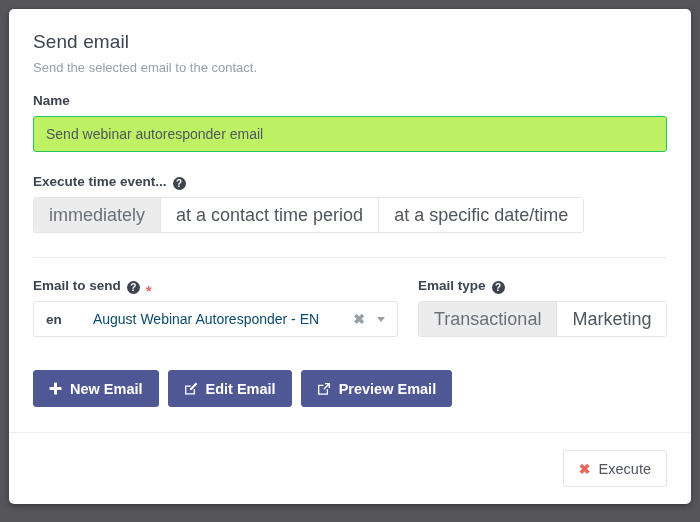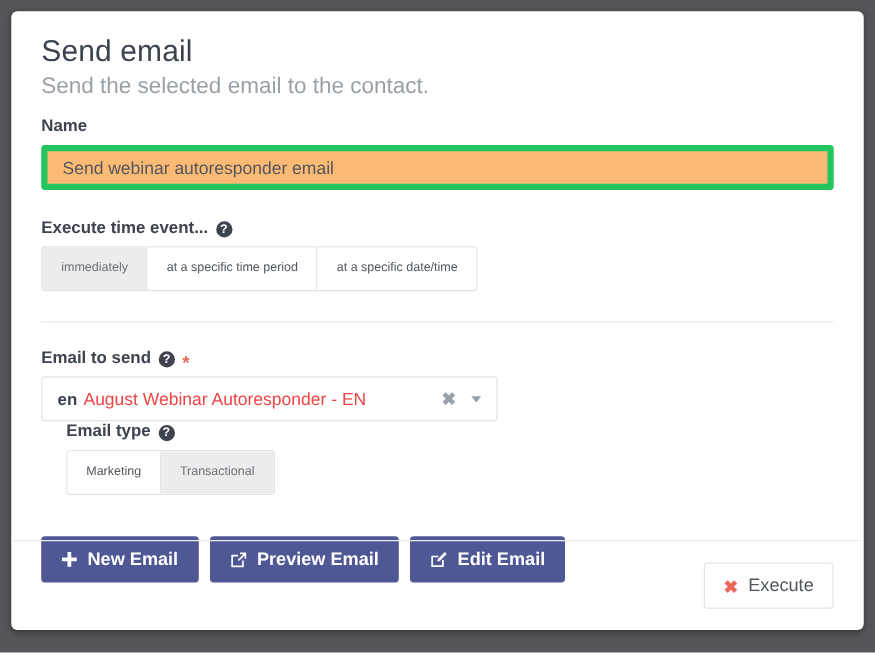--- a/index.html
+++ b/index.html
@@ -26,29 +26,29 @@
     box-shadow: 0 2px 6px rgba(0,0,0,0.35);
     box-sizing: border-box;
     overflow: hidden;
   }
 
   .card-body {
     padding: 18px 24px 0 24px;
   }
 
   .title {
-    font-size: 24px;
+    font-size: 19px;
     color: #3d4450;
     font-weight: 400;
     letter-spacing: 0.1px;
     margin: 0 0 2px 0;
     line-height: 30px;
   }
   .subtitle {
-    font-size: 18px;
+    font-size: 13px;
     color: #9aa0a8;
     font-weight: 400;
     margin: 0 0 16px 0;
     line-height: 18px;
   }
 
   .field-label {
     font-size: 13.5px;
     font-weight: bold;
     color: #3d4450;
@@ -81,43 +81,43 @@
     line-height: 10px;
     position: relative;
     top: 2px;
   }
 
   .text-input {
     display: block;
     width: 100%;
     box-sizing: border-box;
     height: 36px;
-    border: 5px solid #22c55e;
+    border: 1px solid #22c55e;
     border-radius: 3px;
     padding: 0 12px;
     font-size: 14px;
     color: #50565e;
     font-family: "Liberation Sans", sans-serif;
-    background: #fdba74;
+    background: #bef264;
     outline: none;
   }
   .text-input::placeholder { color: #b6bbc2; }
 
   .spacer-22 { height: 22px; }
 
   
   .segmented {
     display: inline-flex;
     border: 1px solid #e2e4e7;
     border-radius: 3px;
     overflow: hidden;
     background: #fff;
   }
   .seg-btn {
-    font-size: 10px;
+    font-size: 18px;
     color: #50565e;
     background: #ffffff;
     border: none;
     border-right: 1px solid #e2e4e7;
     padding: 0 15px;
     height: 34px;
     line-height: 34px;
     font-family: "Liberation Sans", sans-serif;
     cursor: pointer;
     white-space: nowrap;
@@ -127,21 +127,21 @@
     background: #ececed;
     color: #6b7179;
   }
 
   .divider {
     height: 1px;
     background: #ededee;
     margin: 24px 0 20px 0;
   }
 
-  .row { display: flex; align-items: flex-start; flex-direction: column; }
+  .row { display: flex; align-items: flex-start; }
   .col-left { width: 390px; }
   .col-right { margin-left: 20px; }
 
   
   .select-control {
     position: relative;
     width: 365px;
     box-sizing: border-box;
     height: 36px;
     border: 1px solid #e2e4e7;
@@ -153,25 +153,26 @@
     cursor: pointer;
   }
   .select-lang {
     font-size: 13.5px;
     font-weight: bold;
     color: #3d4450;
     margin-right: 5px;
   }
   .select-text {
     font-size: 14px;
-    color: #ef4444;
+    color: #0c4a6e;
     white-space: nowrap;
     overflow: hidden;
     text-overflow: ellipsis;
     flex: 1;
+    text-align: center;
   }
   .select-clear {
     color: #9aa0a8;
     font-size: 14px;
     font-weight: bold;
     margin-left: 8px;
     line-height: 1;
     cursor: pointer;
   }
   .select-caret {
@@ -255,21 +256,21 @@
 
     <div class="spacer-22"></div>
 
     <div class="field-label">
       <span>Execute time event...</span>
       <span class="help-icon">?</span>
     </div>
 
     <div class="segmented">
       <button class="seg-btn active">immediately</button>
-      <button class="seg-btn">at a specific time period</button>
+      <button class="seg-btn">at a contact time period</button>
       <button class="seg-btn">at a specific date/time</button>
     </div>
 
     <div class="divider"></div>
 
     <div class="row">
       <div class="col-left">
         <div class="field-label">
           <span>Email to send</span>
           <span class="help-icon">?</span>
@@ -282,55 +283,55 @@
           <span class="select-caret"></span>
         </div>
       </div>
 
       <div class="col-right">
         <div class="field-label">
           <span>Email type</span>
           <span class="help-icon">?</span>
         </div>
         <div class="segmented">
+          <button class="seg-btn active">Transactional</button>
           <button class="seg-btn">Marketing</button>
-          <button class="seg-btn active">Transactional</button>
         </div>
       </div>
     </div>
 
     <div class="btn-row">
       <button class="btn-primary">
         <span>
           <svg width="13" height="13" viewBox="0 0 14 14" aria-hidden="true">
             <rect x="5.4" y="0.6" width="3.2" height="12.8" fill="#ffffff"></rect>
             <rect x="0.6" y="5.4" width="12.8" height="3.2" fill="#ffffff"></rect>
           </svg>
         </span>
         <span>New Email</span>
       </button>
 
       <button class="btn-primary">
         <span>
           <svg width="14" height="14" viewBox="0 0 16 16" aria-hidden="true">
+            <path d="M1.2 4.0 L1.2 14.4 L12.6 14.4 L12.6 8.0 L11.0 8.0 L11.0 12.9 L2.7 12.9 L2.7 5.5 L7.6 5.5 L7.6 4.0 Z" fill="#ffffff"></path>
+            <path d="M13.6 0.7 L15.3 2.4 L8.9 8.8 L6.6 9.4 L7.2 7.1 Z" fill="#ffffff"></path>
+          </svg>
+        </span>
+        <span>Edit Email</span>
+      </button>
+
+      <button class="btn-primary">
+        <span>
+          <svg width="14" height="14" viewBox="0 0 16 16" aria-hidden="true">
             <path d="M1.2 3.2 L1.2 14.6 L12.6 14.6 L12.6 8.4 L11.1 8.4 L11.1 13.1 L2.7 13.1 L2.7 4.7 L7.4 4.7 L7.4 3.2 Z" fill="#ffffff"></path>
             <path d="M9.2 1.2 L14.8 1.2 L14.8 6.8 L13.3 6.8 L13.3 3.8 L8.3 8.8 L7.2 7.7 L12.2 2.7 L9.2 2.7 Z" fill="#ffffff"></path>
           </svg>
         </span>
         <span>Preview Email</span>
-      </button>
-
-      <button class="btn-primary">
-        <span>
-          <svg width="14" height="14" viewBox="0 0 16 16" aria-hidden="true">
-            <path d="M1.2 4.0 L1.2 14.4 L12.6 14.4 L12.6 8.0 L11.0 8.0 L11.0 12.9 L2.7 12.9 L2.7 5.5 L7.6 5.5 L7.6 4.0 Z" fill="#ffffff"></path>
-            <path d="M13.6 0.7 L15.3 2.4 L8.9 8.8 L6.6 9.4 L7.2 7.1 Z" fill="#ffffff"></path>
-          </svg>
-        </span>
-        <span>Edit Email</span>
       </button>
     </div>
 
   </div>
 
   <div class="footer">
     <button class="btn-default">
       <span class="icon-x-red">✖</span>
       <span>Execute</span>
     </button>

